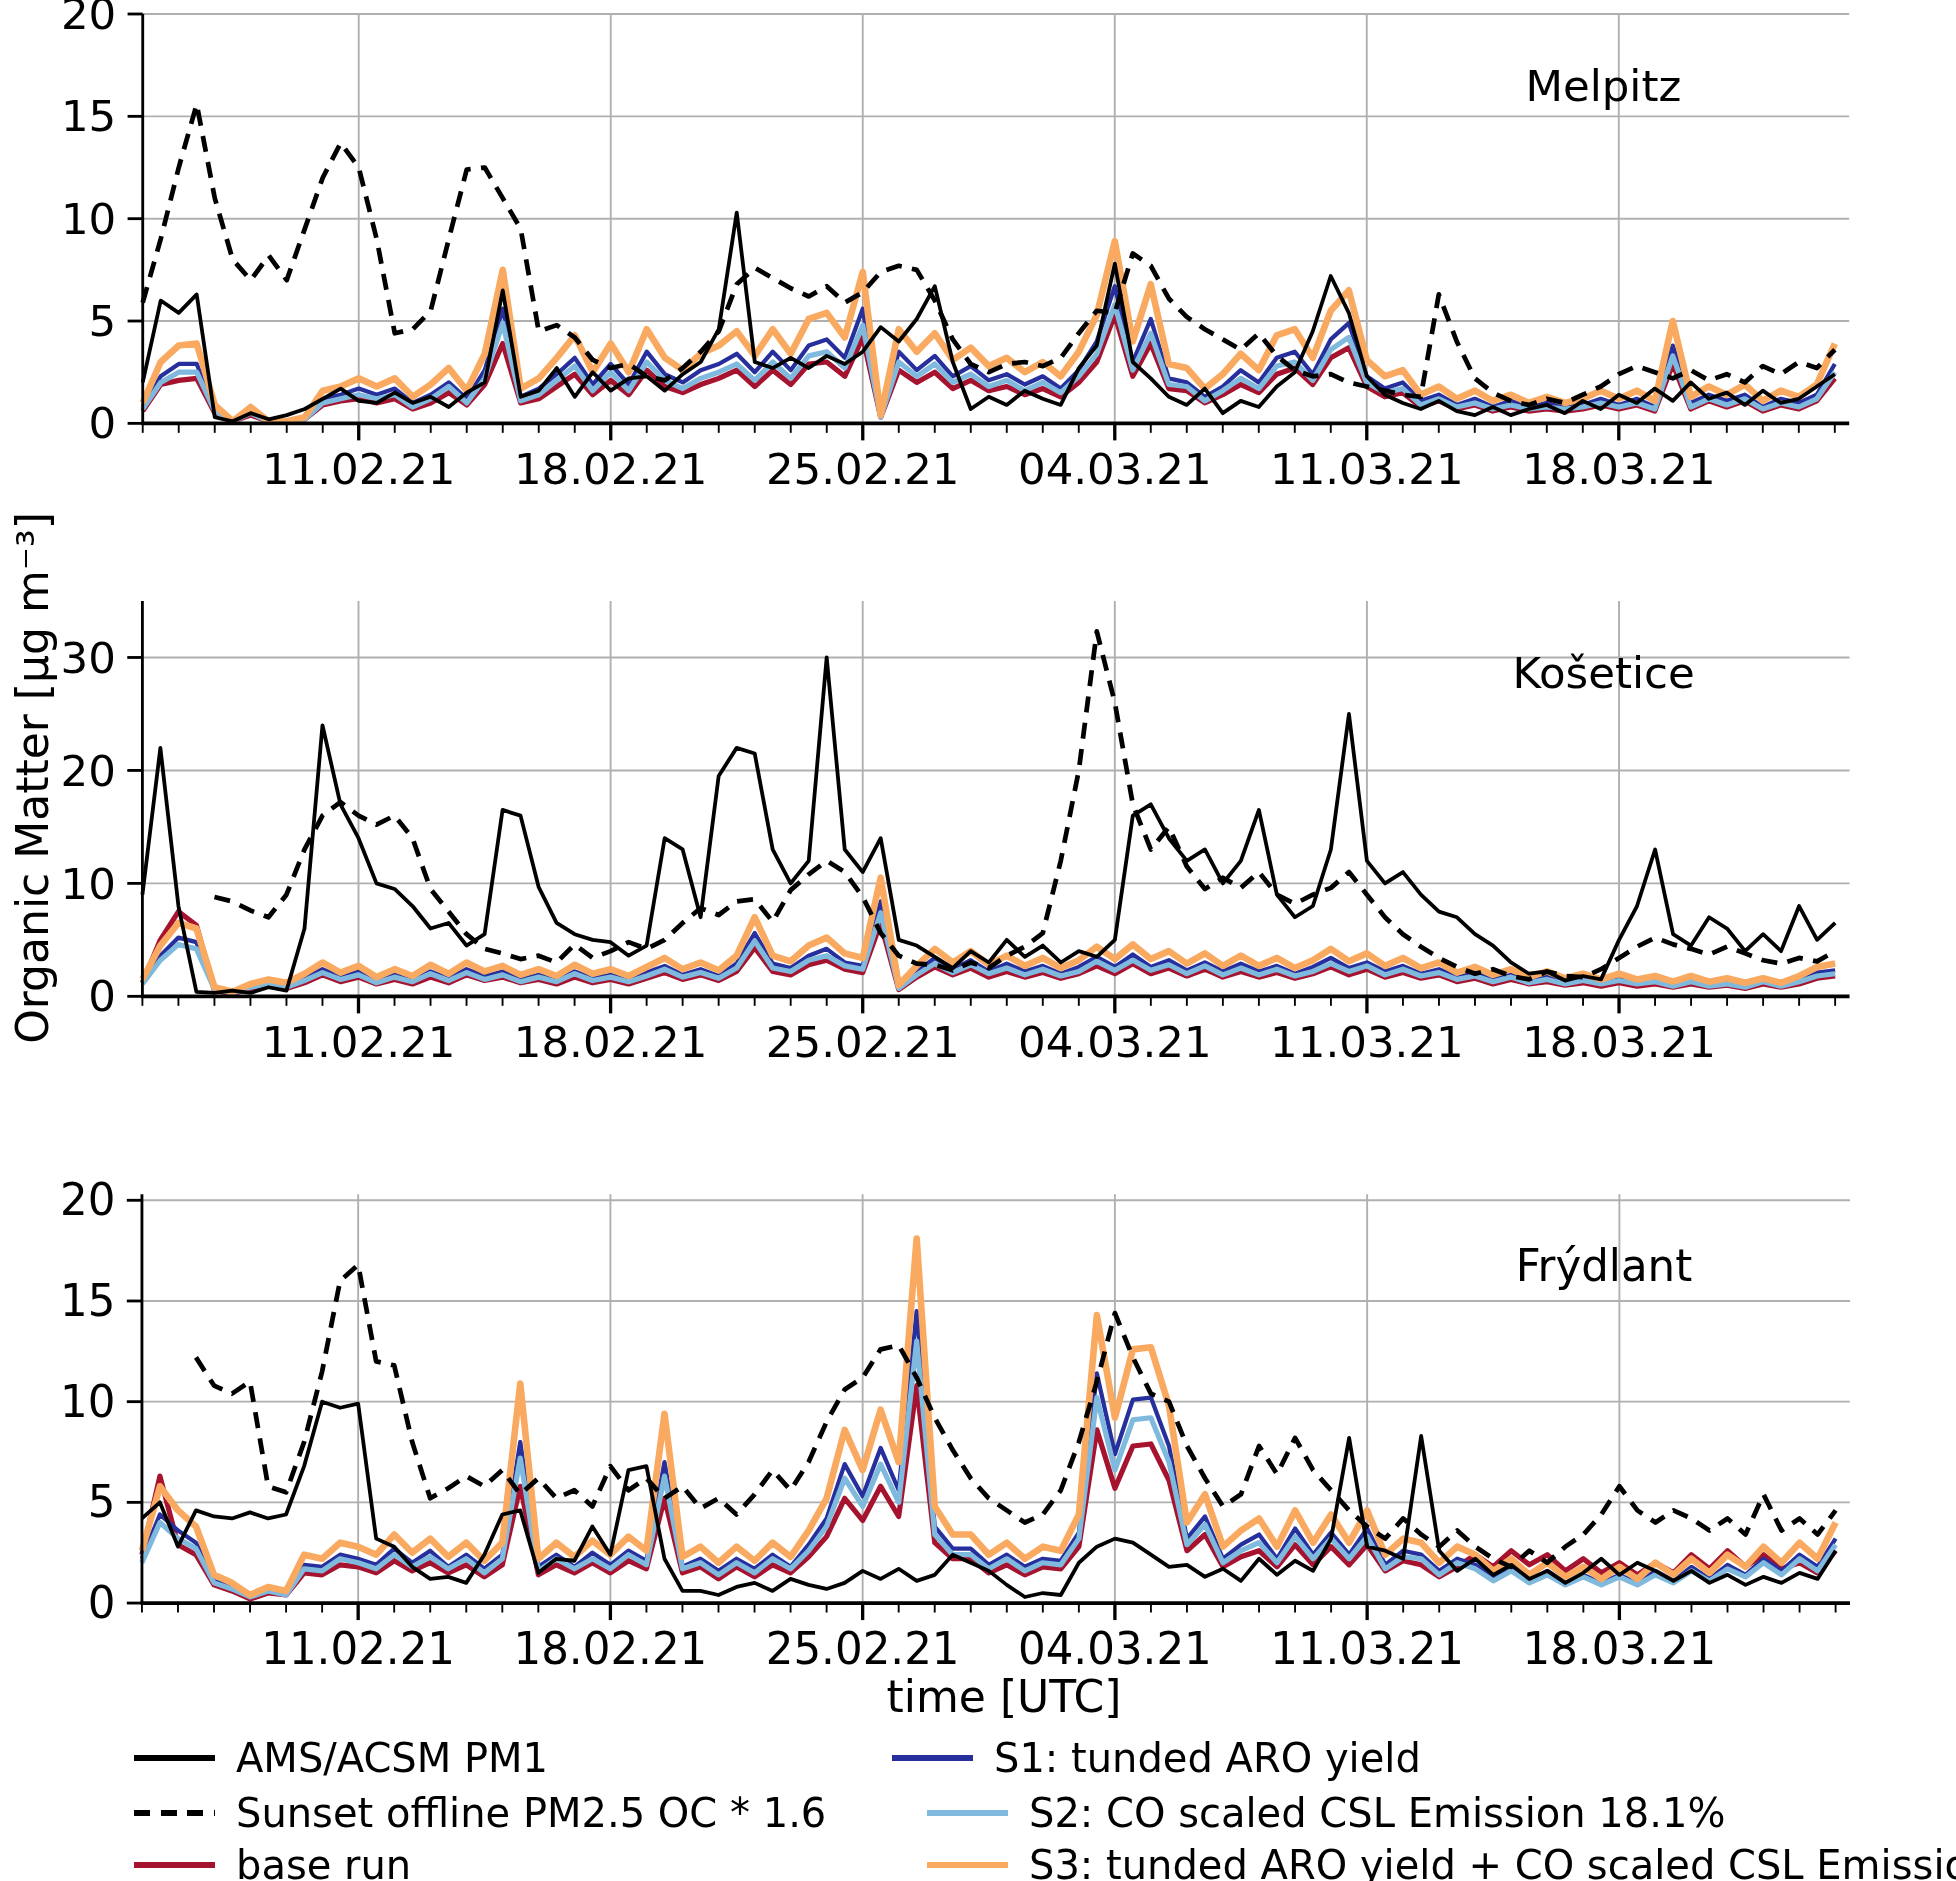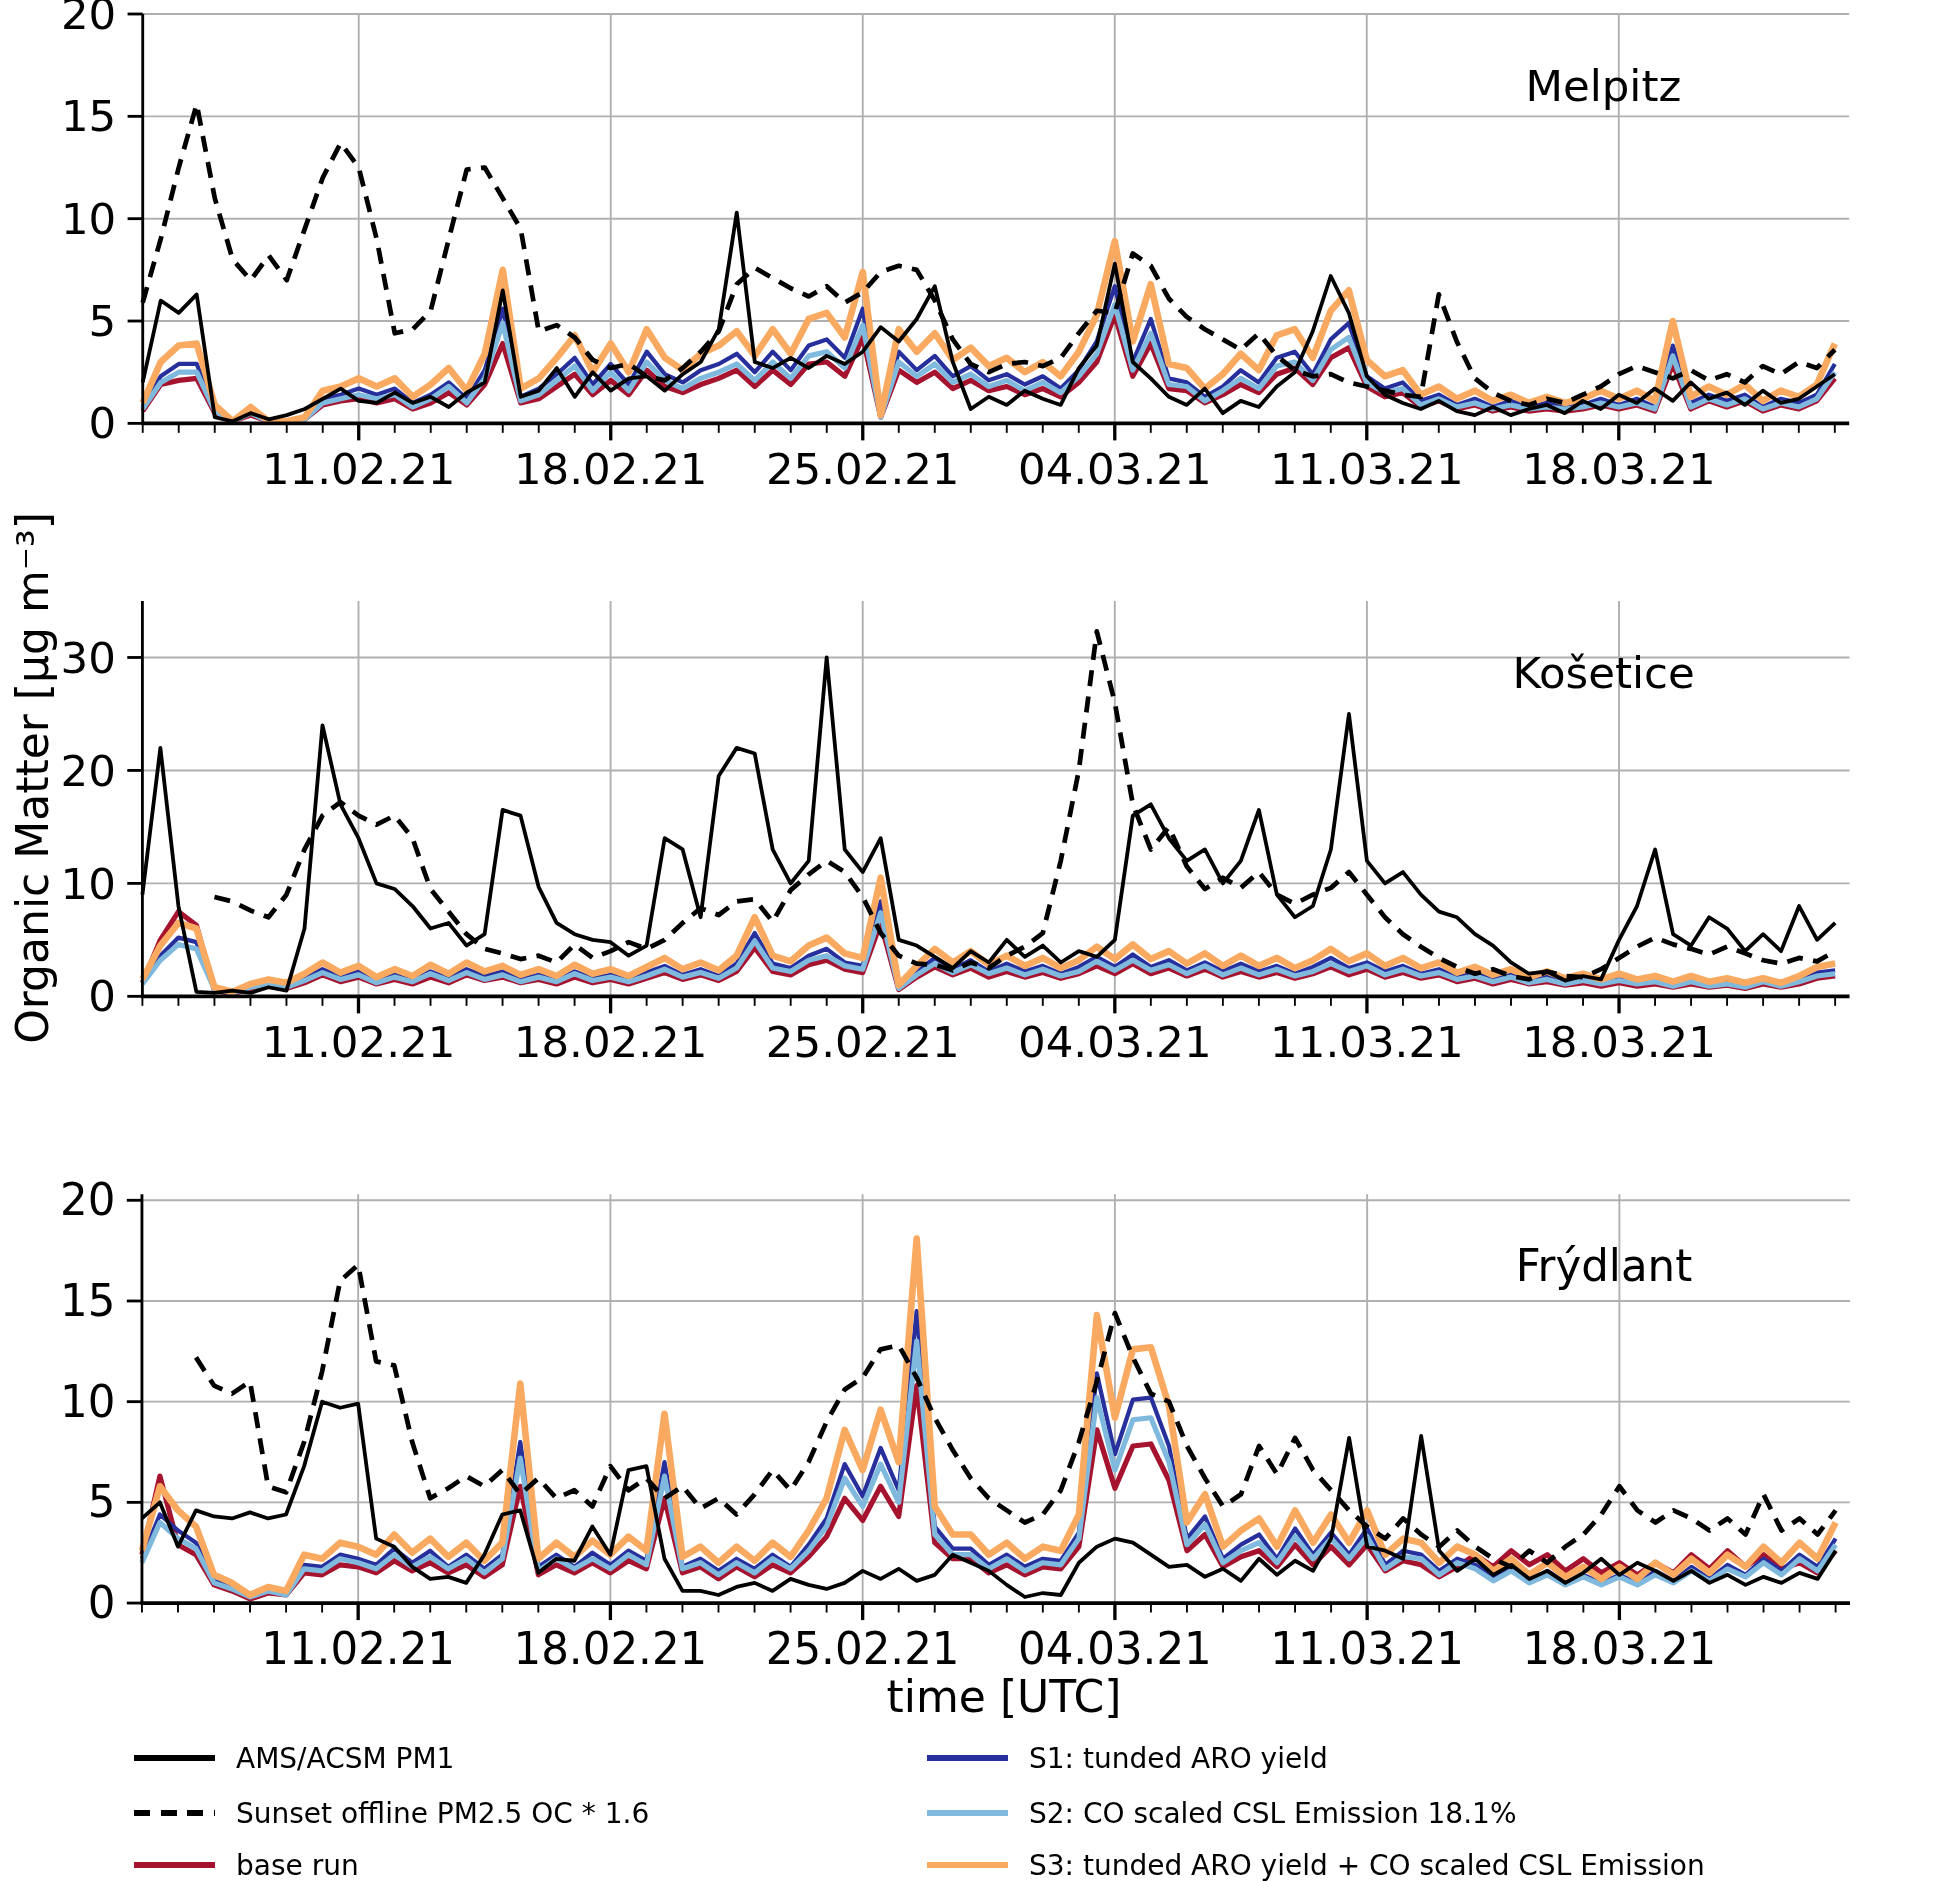--- a/index.html
+++ b/index.html
@@ -5,21 +5,21 @@
   html,body{margin:0;padding:0;background:#fff;}
   .page{position:relative;width:1956px;height:1881px;background:#ffffff;
         font-family:"DejaVu Sans",sans-serif;color:#000;overflow:hidden;}
   .panel-host{position:absolute;left:0;top:0;width:1956px;height:1881px;}
   .axis-label{position:absolute;font-size:44px;white-space:nowrap;}
   .ylabel{left:32px;top:778px;transform:translate(-50%,-50%) rotate(-90deg);}
   .xlabel{left:996px;top:1696px;transform:translate(-50%,-50%);margin-left:8px;}
   .legend-row{position:absolute;display:flex;align-items:center;height:44px;}
   .legend-swatch{display:inline-block;width:81px;height:5.7px;margin-right:21px;flex:0 0 81px;}
   .legend-swatch.dashed{height:5.7px;background:transparent;}
-  .legend-label{font-size:28px;white-space:nowrap;text-align:right;}
+  .legend-label{font-size:40px;white-space:nowrap;text-align:right;}
   svg text{font-family:"DejaVu Sans",sans-serif;}
 </style>
 </head>
 <body>
 
 <div class="page">
   <div class="panel-host">
     <div>
         <svg width="1956" height="485" viewBox="0 0 2067 513" style="position: absolute; left: 0px; top: 14px; overflow: visible;">
           <line x1="150" x2="1955" y1="324.75" y2="324.75" stroke="#b0b0b0" stroke-width="2"></line>
@@ -307,21 +307,21 @@
   </div>
   <div class="legend-row" style="left:134px;top:1791px;">
     <span class="legend-swatch dashed" style="background-image: repeating-linear-gradient(90deg, rgb(0, 0, 0) 0px, rgb(0, 0, 0) 16px, transparent 16px, transparent 26.5px);"></span>
     <span class="legend-label">Sunset offline PM2.5 OC * 1.6</span>
   </div>
   <div class="legend-row" style="left:134px;top:1843px;">
     <span class="legend-swatch" style="background: rgb(166, 19, 47);"></span>
     <span class="legend-label">base run</span>
   </div>
 
-  <div class="legend-row" style="left:927px;top:1736px;">
+  <div class="legend-row" style="left:892px;top:1736px;">
     <span class="legend-swatch" style="background: rgb(38, 47, 156);"></span>
     <span class="legend-label">S1: tunded ARO yield</span>
   </div>
   <div class="legend-row" style="left:927px;top:1791px;">
     <span class="legend-swatch" style="background: rgb(127, 185, 222);"></span>
     <span class="legend-label">S2: CO scaled CSL Emission 18.1%</span>
   </div>
   <div class="legend-row" style="left:927px;top:1843px;">
     <span class="legend-swatch" style="background: rgb(249, 170, 96);"></span>
     <span class="legend-label">S3: tunded ARO yield + CO scaled CSL Emission</span>

